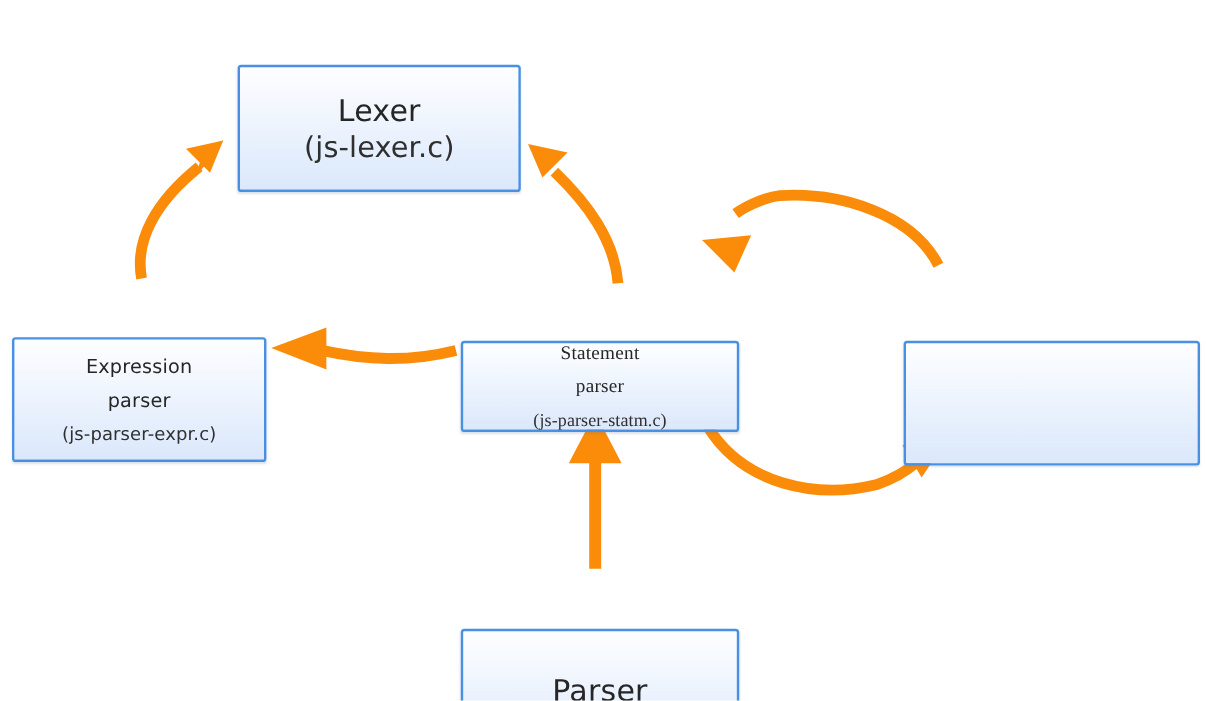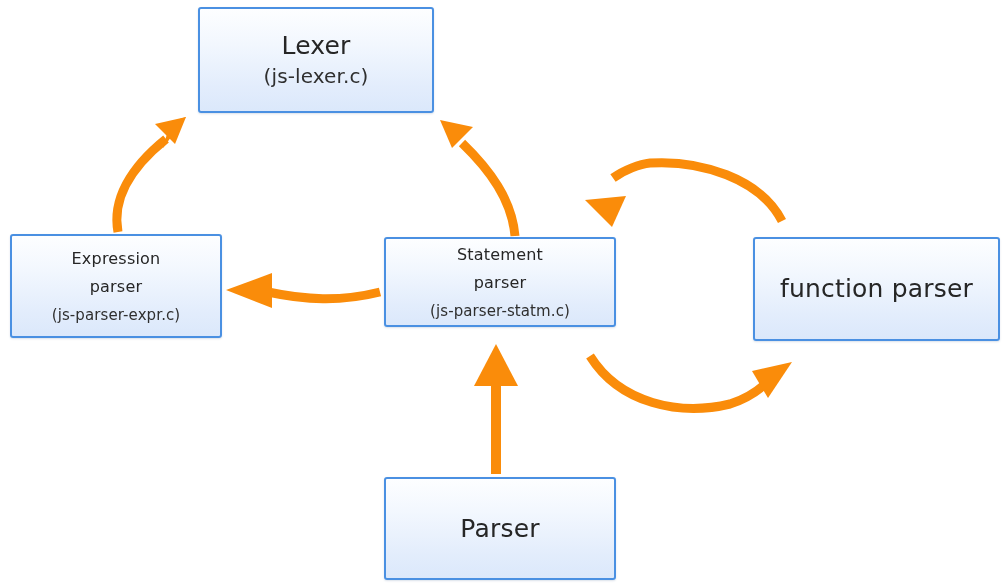--- a/index.html
+++ b/index.html
@@ -21,30 +21,31 @@
     border: 2px solid #4a90e2;
     border-radius: 3px;
     background: linear-gradient(to bottom, #fdfeff 0%, #f2f7fe 35%, #e3edfc 75%, #dbe8fb 100%);
     box-shadow: 0 1px 2px rgba(90,120,160,0.22);
     display: flex;
     flex-direction: column;
     align-items: center;
     justify-content: center;
     text-align: center;
     color: #2b2b2b;
+    margin-top: 47px;
   }
   .node .title {
     font-size: 25px;
     line-height: 30px;
     letter-spacing: 0.2px;
     color: #262626;
     white-space: pre-line;
   }
   .node .sub {
-    font-size: 20px;
+    font-size: 24px;
     line-height: 26px;
     letter-spacing: 0.1px;
     color: #2f2f2f;
     margin-top: 2px;
   }
   .node.tight .title { font-size: 16px; line-height: 28px; }
   .node.tight .sub   { font-size: 15px; line-height: 24px; }
 
   svg.arrows {
     position: absolute;
@@ -108,27 +109,26 @@
     <div class="title">Lexer</div>
     <div class="sub">(js-lexer.c)</div>
   </div>
 
   <div class="node tight" style="left:10px; top:234px; width:212px; height:104px;">
     <div class="title">Expression
 parser</div>
     <div class="sub">(js-parser-expr.c)</div>
   </div>
 
-  <div class="node tight" style="left:384px; top:237px; width:232px; height:90px;">
+  <div class="node tight" style="left:384px; top:237px; width:232px; height:76px;font-family:Liberation Serif, serif;">
     <div class="title">Statement
 parser</div>
     <div class="sub">(js-parser-statm.c)</div>
   </div>
 
   <div class="node" style="left:753px; top:237px; width:247px; height:104px;">
-    <div class="title">function parser</div>
   </div>
 
   <div class="node" style="left:384px; top:477px; width:232px; height:103px;">
     <div class="title">Parser</div>
   </div>
 
 </div>
 
 </body></html>

